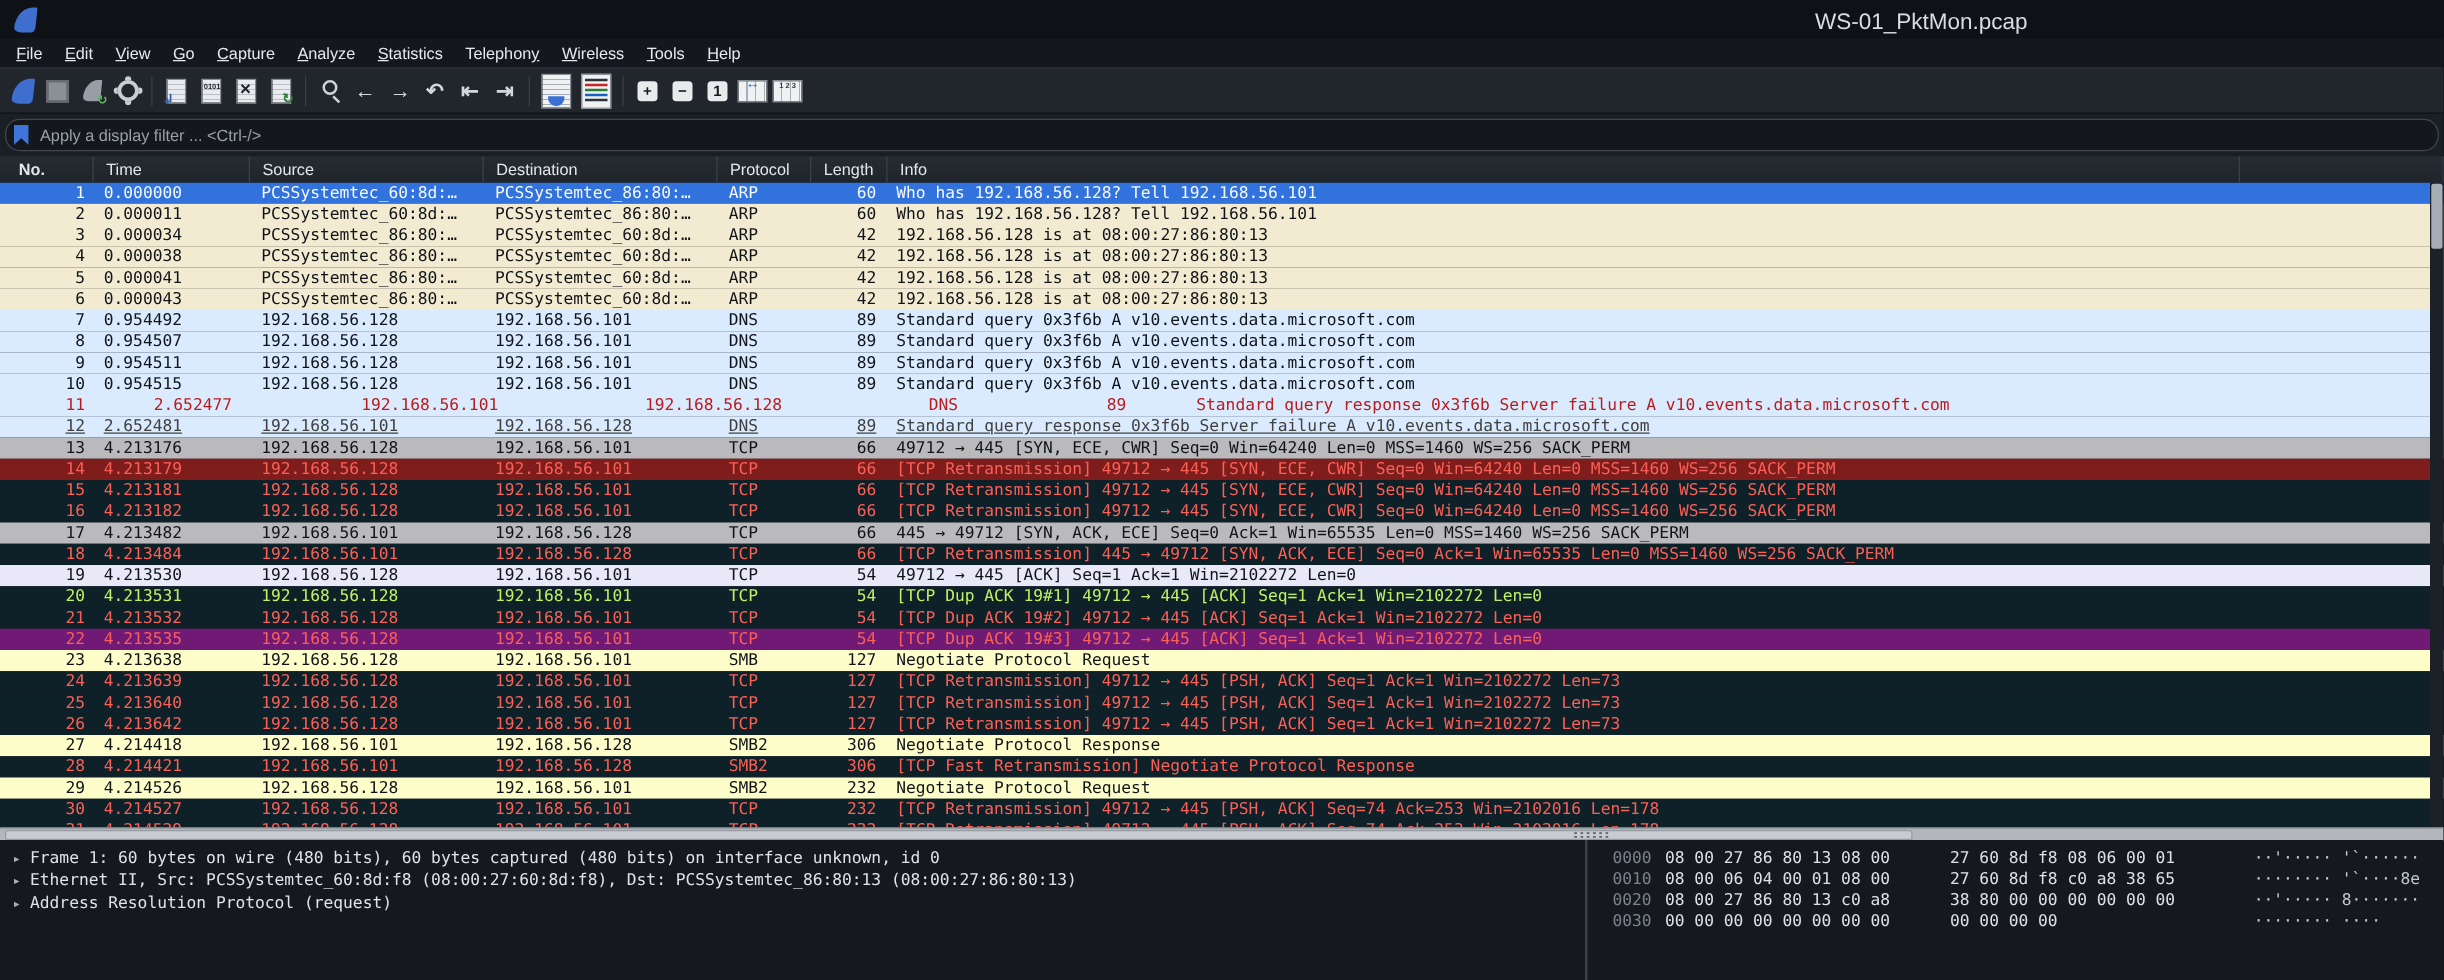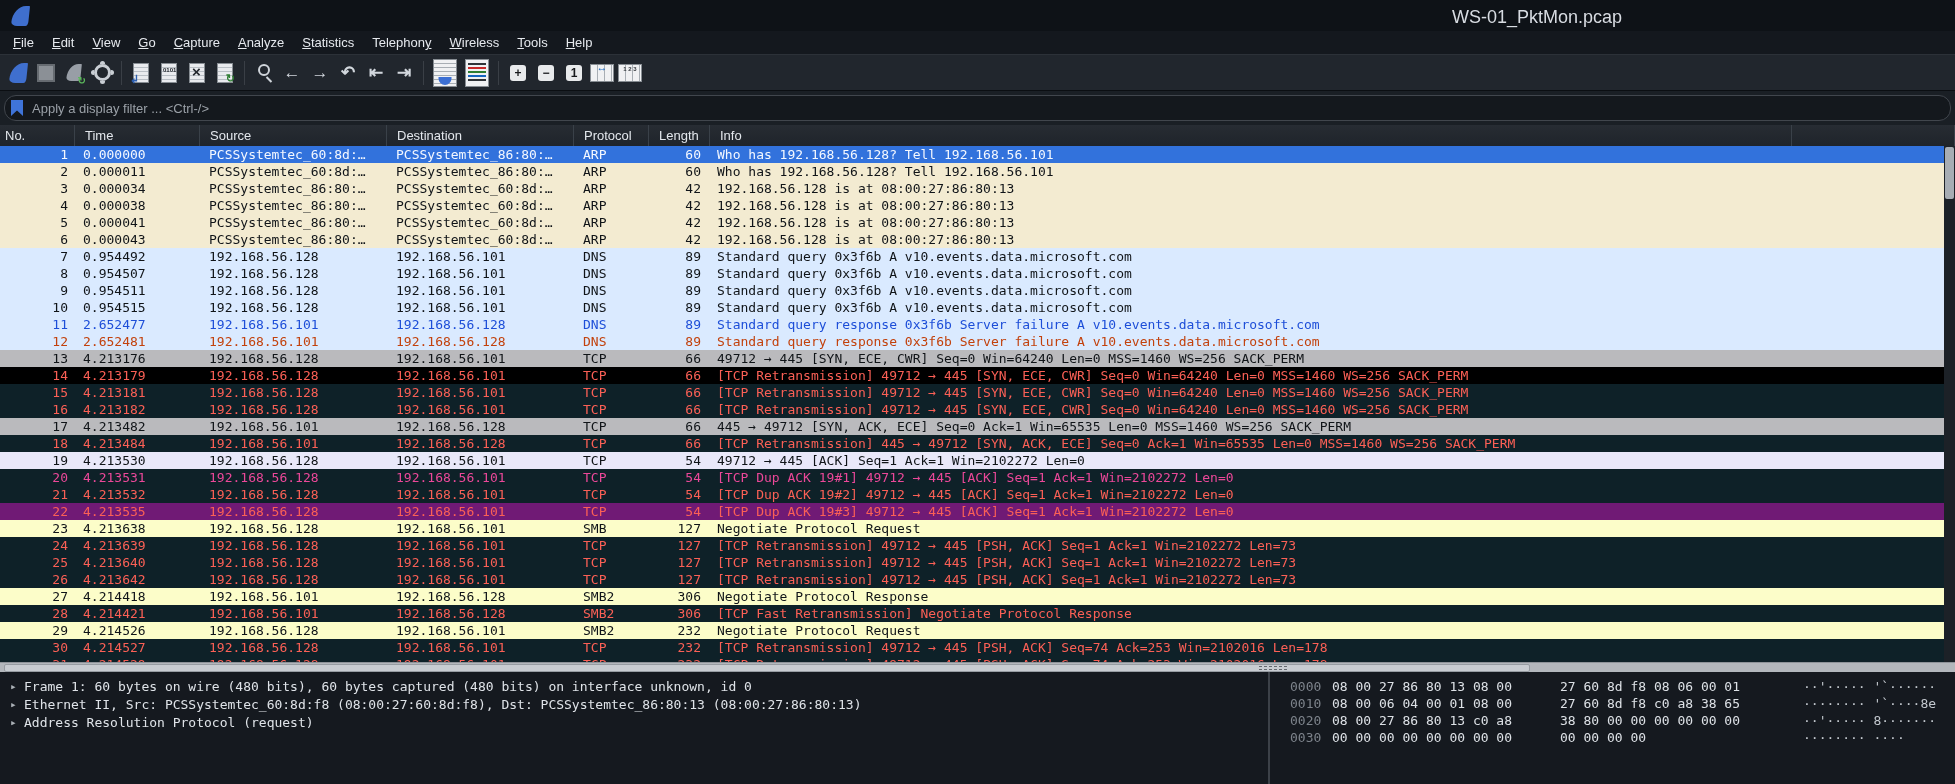--- a/index.html
+++ b/index.html
@@ -93,21 +93,21 @@
       clip-path:polygon(0 0,100% 0,100% 100%,50% 66%,0 100%);}
   .placeholder{margin-left:9px;font-size:13px;color:#9aa0a7;}
 
   
   .colheader{position:absolute;left:0;top:125px;width:100%;height:21px;
       background:linear-gradient(#272c33,#1f242a);display:grid;
       grid-template-columns:75px 125px 187px 187px 75px 61px 1082px 1fr;
       font-size:13px;color:#e3e7ec;line-height:21px;}
   .hcell{border-right:1px solid #3a4149;padding-left:10px;white-space:nowrap;overflow:hidden;
       box-sizing:border-box;}
-  .hcell:first-child{padding-left:5px;}
+  .hcell:first-child{padding-left:15px;font-weight:bold;}
 
   
   .plist{position:absolute;left:0;top:146px;width:100%;height:516px;overflow:hidden;
       background:#14181d;font-family:"DejaVu Sans Mono","Liberation Mono",monospace;
       font-size:13px;}
   .prow{display:grid;grid-template-columns:75px 125px 187px 187px 75px 61px 1fr;
       height:17px;line-height:17px;white-space:nowrap;}
   .prow>div{overflow:hidden;}
   .c-no{text-align:right;padding-right:7px;}
   .c-time{padding-left:8px;}
@@ -309,48 +309,48 @@
       </div>
       <div class="prow" style="background: rgb(218, 234, 255); color: rgb(16, 20, 24);">
         <div class="c-no">10</div>
         <div class="c-time">0.954515</div>
         <div class="c-src">192.168.56.128</div>
         <div class="c-dst">192.168.56.101</div>
         <div class="c-proto">DNS</div>
         <div class="c-len">89</div>
         <div class="c-info">Standard query 0x3f6b A v10.events.data.microsoft.com</div>
       </div>
-      <div class="prow" style="background: rgb(218, 234, 255); color: #1d4ed8;">
+      <div class="prow" style="background: rgb(218, 234, 255); color: #b91c1c; gap: 40px;">
         <div class="c-no">11</div>
         <div class="c-time">2.652477</div>
         <div class="c-src">192.168.56.101</div>
         <div class="c-dst">192.168.56.128</div>
         <div class="c-proto">DNS</div>
         <div class="c-len">89</div>
         <div class="c-info">Standard query response 0x3f6b Server failure A v10.events.data.microsoft.com</div>
       </div>
-      <div class="prow" style="background: rgb(218, 234, 255); color: #c2410c;">
+      <div class="prow" style="background: rgb(218, 234, 255); color: #404040; text-decoration: underline;">
         <div class="c-no">12</div>
         <div class="c-time">2.652481</div>
         <div class="c-src">192.168.56.101</div>
         <div class="c-dst">192.168.56.128</div>
         <div class="c-proto">DNS</div>
         <div class="c-len">89</div>
         <div class="c-info">Standard query response 0x3f6b Server failure A v10.events.data.microsoft.com</div>
       </div>
       <div class="prow" style="background: rgb(186, 186, 189); color: rgb(16, 20, 24);">
         <div class="c-no">13</div>
         <div class="c-time">4.213176</div>
         <div class="c-src">192.168.56.128</div>
         <div class="c-dst">192.168.56.101</div>
         <div class="c-proto">TCP</div>
         <div class="c-len">66</div>
         <div class="c-info">49712 → 445 [SYN, ECE, CWR] Seq=0 Win=64240 Len=0 MSS=1460 WS=256 SACK_PERM</div>
       </div>
-      <div class="prow" style="background: #000000; color: rgb(251, 96, 86);">
+      <div class="prow" style="background: #7f1d1d; color: rgb(251, 96, 86);">
         <div class="c-no">14</div>
         <div class="c-time">4.213179</div>
         <div class="c-src">192.168.56.128</div>
         <div class="c-dst">192.168.56.101</div>
         <div class="c-proto">TCP</div>
         <div class="c-len">66</div>
         <div class="c-info">[TCP Retransmission] 49712 → 445 [SYN, ECE, CWR] Seq=0 Win=64240 Len=0 MSS=1460 WS=256 SACK_PERM</div>
       </div>
       <div class="prow" style="background: rgb(14, 33, 40); color: rgb(251, 96, 86);">
         <div class="c-no">15</div>
@@ -390,21 +390,21 @@
       </div>
       <div class="prow" style="background: rgb(233, 232, 249); color: rgb(16, 20, 24);">
         <div class="c-no">19</div>
         <div class="c-time">4.213530</div>
         <div class="c-src">192.168.56.128</div>
         <div class="c-dst">192.168.56.101</div>
         <div class="c-proto">TCP</div>
         <div class="c-len">54</div>
         <div class="c-info">49712 → 445 [ACK] Seq=1 Ack=1 Win=2102272 Len=0</div>
       </div>
-      <div class="prow" style="background: rgb(14, 33, 40); color: #ec4899;">
+      <div class="prow" style="background: rgb(14, 33, 40); color: #bef264;">
         <div class="c-no">20</div>
         <div class="c-time">4.213531</div>
         <div class="c-src">192.168.56.128</div>
         <div class="c-dst">192.168.56.101</div>
         <div class="c-proto">TCP</div>
         <div class="c-len">54</div>
         <div class="c-info">[TCP Dup ACK 19#1] 49712 → 445 [ACK] Seq=1 Ack=1 Win=2102272 Len=0</div>
       </div>
       <div class="prow" style="background: rgb(14, 33, 40); color: rgb(251, 96, 86);">
         <div class="c-no">21</div>

